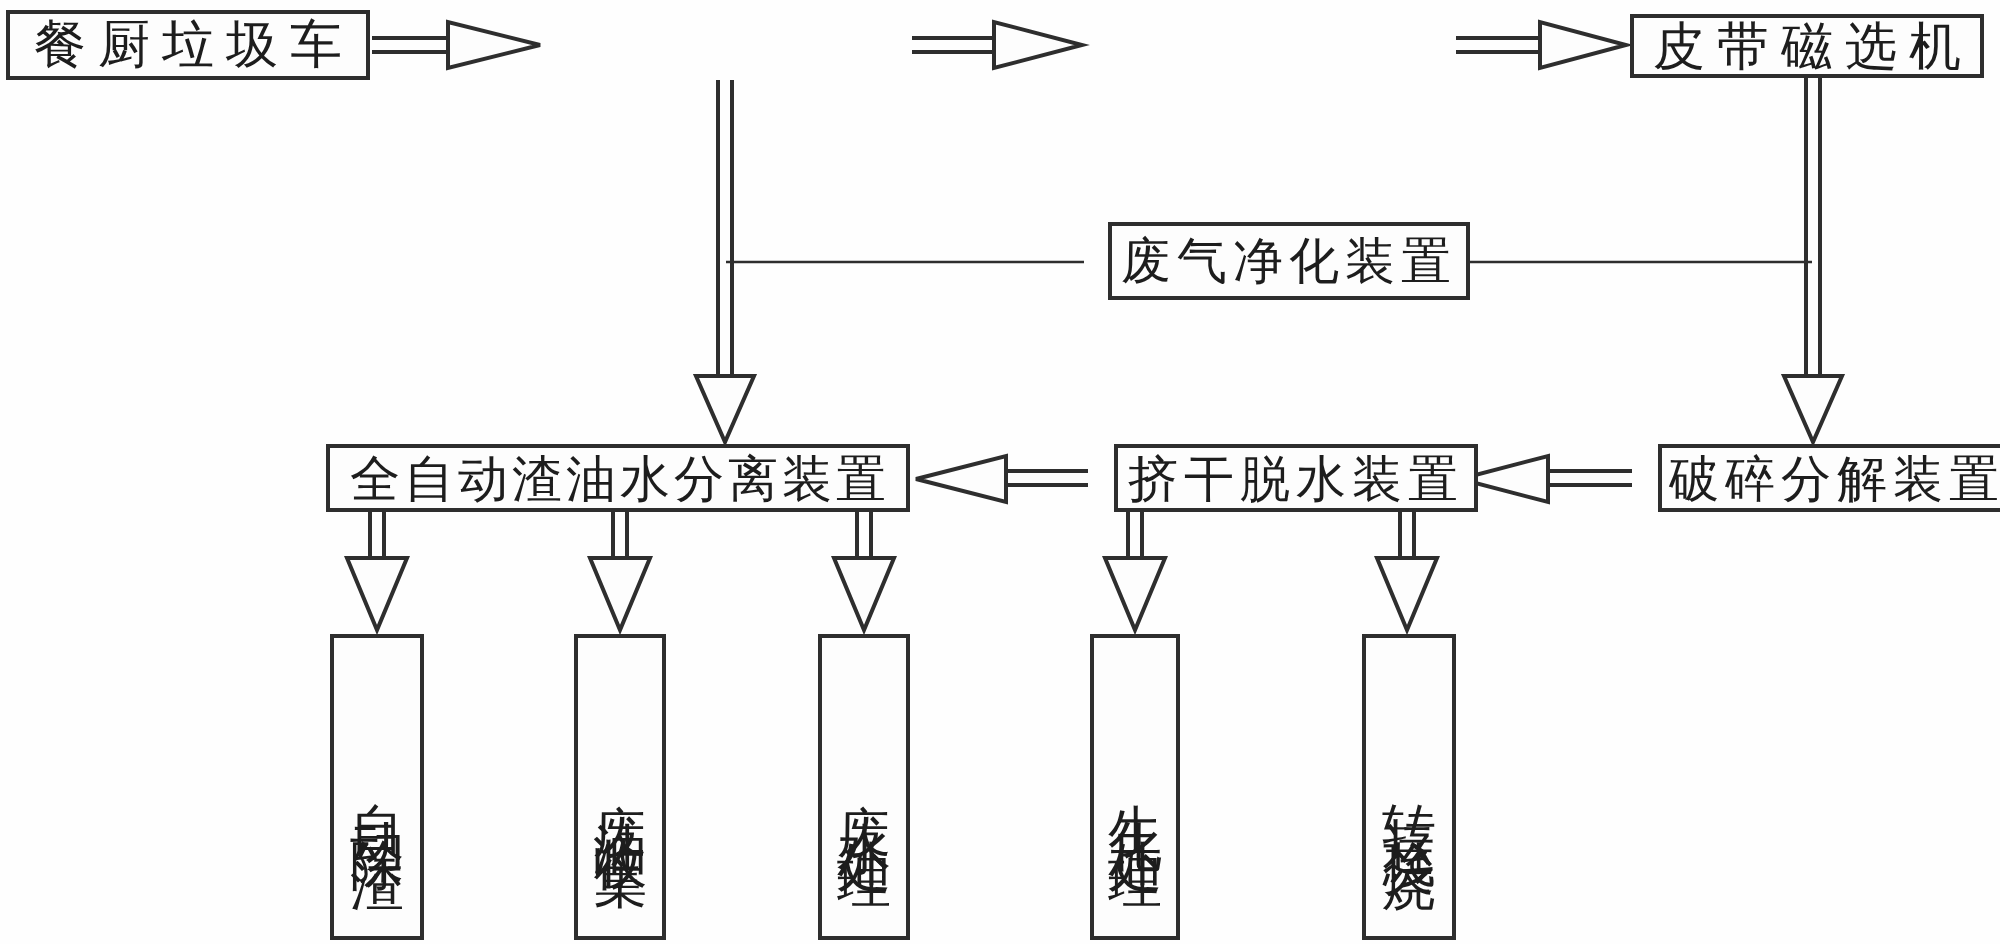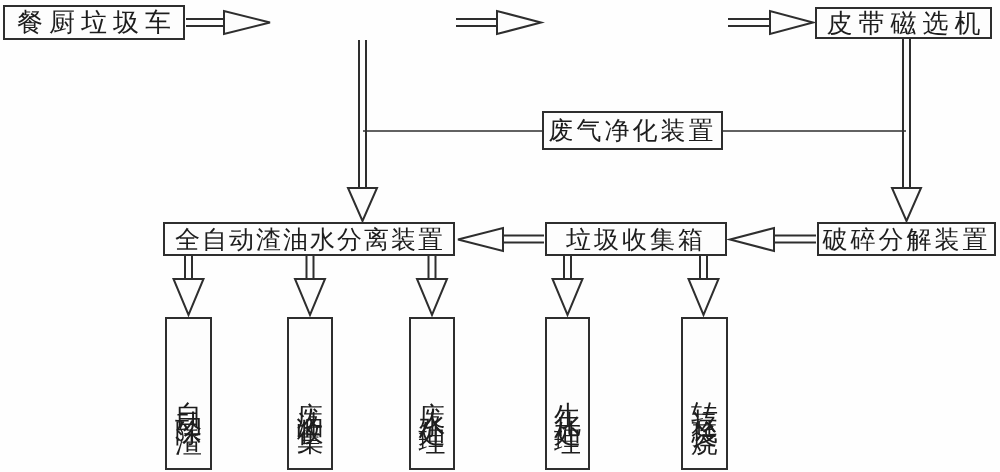--- a/index.html
+++ b/index.html
@@ -9,21 +9,21 @@
     font-family:Liberation Sans, sans-serif;
   }
   .layer{position:absolute;left:0;top:0;}
   .box{
     position:absolute;box-sizing:border-box;
     border:2px solid #2e2e2e;background:#fdfdfd;
     display:flex;align-items:center;justify-content:center;
     color:#1d1d1d;
   }
   .box.h{font-size:26px;letter-spacing:6px;white-space:nowrap;padding-left:6px;}
-  .box.h6{font-size:25px;letter-spacing:3px;}
+  .box.h6{font-size:25px;letter-spacing:3px;margin-left:12px;}
   .box.h10{font-size:25px;letter-spacing:2px;padding-left:2px;}
   .box.v{
     writing-mode:vertical-rl;text-orientation:upright;
     font-size:27px;letter-spacing:9px;padding-top:9px;
   }
   svg line{stroke:#2e2e2e;stroke-width:2;}
   svg line.thin{stroke-width:1.3;}
   svg polygon{fill:#fdfdfd;stroke:#2e2e2e;stroke-width:2;stroke-linejoin:miter;}
 </style>
 </head>
@@ -102,21 +102,21 @@
       <polygon points="688.5,279 718.5,279 703.5,315"></polygon>
     </g>
   </svg>
 
   <div class="box h" style="left:3px;top:5px;width:182px;height:35px;">餐厨垃圾车</div>
   <div class="box h" style="left:815px;top:7px;width:177px;height:32px;">皮带磁选机</div>
 
   <div class="box h6" style="left:542px;top:111px;width:181px;height:39px;">废气净化装置</div>
 
   <div class="box h10" style="left:163px;top:222px;width:292px;height:34px;">全自动渣油水分离装置</div>
-  <div class="box h6" style="left:545px;top:222px;width:182px;height:34px;">垃圾收集箱</div>
+  <div class="box h6" style="left:545px;top:222px;width:182px;height:34px;">挤干脱水装置</div>
   <div class="box h6" style="left:817px;top:222px;width:179px;height:34px;">破碎分解装置</div>
 
   <div class="box v" style="left:165px;top:317px;width:47px;height:153px;">自动除渣</div>
   <div class="box v" style="left:287px;top:317px;width:46px;height:153px;">废油收集</div>
   <div class="box v" style="left:409px;top:317px;width:46px;height:153px;">废水处理</div>
   <div class="box v" style="left:545px;top:317px;width:45px;height:153px;">生化处理</div>
   <div class="box v" style="left:681px;top:317px;width:47px;height:153px;">转运焚烧</div>
 
 </div>
 

